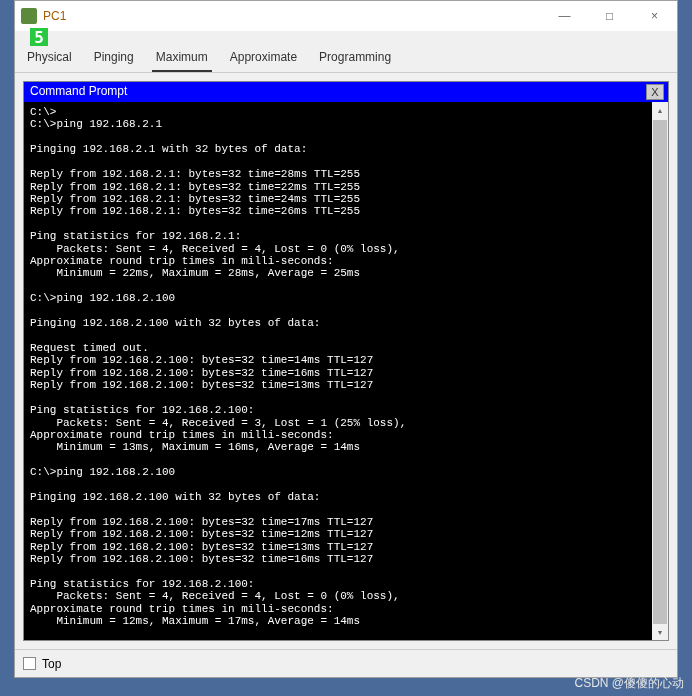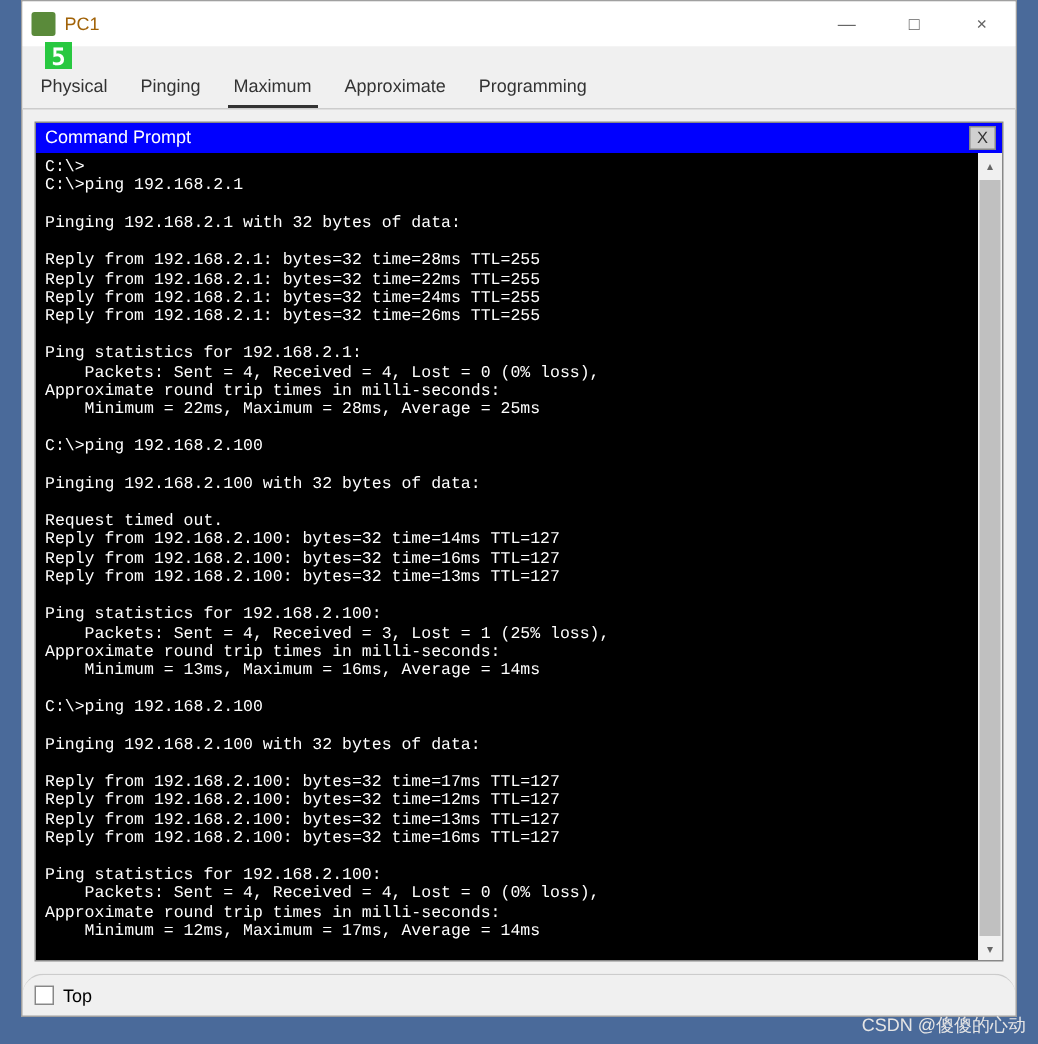--- a/index.html
+++ b/index.html
@@ -18,21 +18,21 @@
     .content { padding: 8px; height: calc(100% - 72px - 28px); }
     .prompt-window { border: 1px solid #888; height: 100%; display: flex; flex-direction: column; }
     .prompt-header { background: #0000ff; color: #fff; display: flex; justify-content: space-between; padding: 2px 4px 2px 6px; font-size: 12px; }
     .prompt-close { background: #d0d0d0; color: #333; width: 18px; height: 16px; display: flex; align-items: center; justify-content: center; border: 1px solid #888; font-size: 11px; cursor: pointer; }
     .terminal-wrap { flex: 1; background: #000; position: relative; overflow: hidden; }
     .terminal { font-family: "Consolas", "Courier New", monospace; font-size: 11px; color: #fff; padding: 4px 6px; white-space: pre; line-height: 1.13; overflow-y: auto; height: 100%; }
     .scrollbar { position: absolute; right: 0; top: 0; width: 16px; height: 100%; background: #f0f0f0; }
     .scroll-up { position: absolute; top: 0; width: 16px; height: 16px; background: #f0f0f0; display: flex; align-items: center; justify-content: center; font-size: 8px; color: #666; }
     .scroll-down { position: absolute; bottom: 0; width: 16px; height: 16px; background: #f0f0f0; display: flex; align-items: center; justify-content: center; font-size: 8px; color: #666; }
     .scroll-thumb { position: absolute; top: 18px; width: 14px; left: 1px; height: 540px; background: #c0c0c0; }
-    .footer { height: 28px; display: flex; align-items: center; padding: 0 8px; gap: 6px; font-size: 12px; border-top: 1px solid #ccc; border-radius: 14px; }
+    .footer { height: 28px; display: flex; align-items: center; padding: 0 8px; gap: 6px; font-size: 12px; border-top: 1px solid #ccc; }
     .checkbox { width: 13px; height: 13px; border: 1px solid #888; background: #fff; }
     .watermark { position: absolute; bottom: 4px; right: 8px; font-size: 12px; color: #e5e5e5; font-family: sans-serif; }
   </style>
 </head>
 <body>
 
 <div class="window">
   <div class="titlebar">
     <div class="title-left">
       <span class="win-icon"></span>

